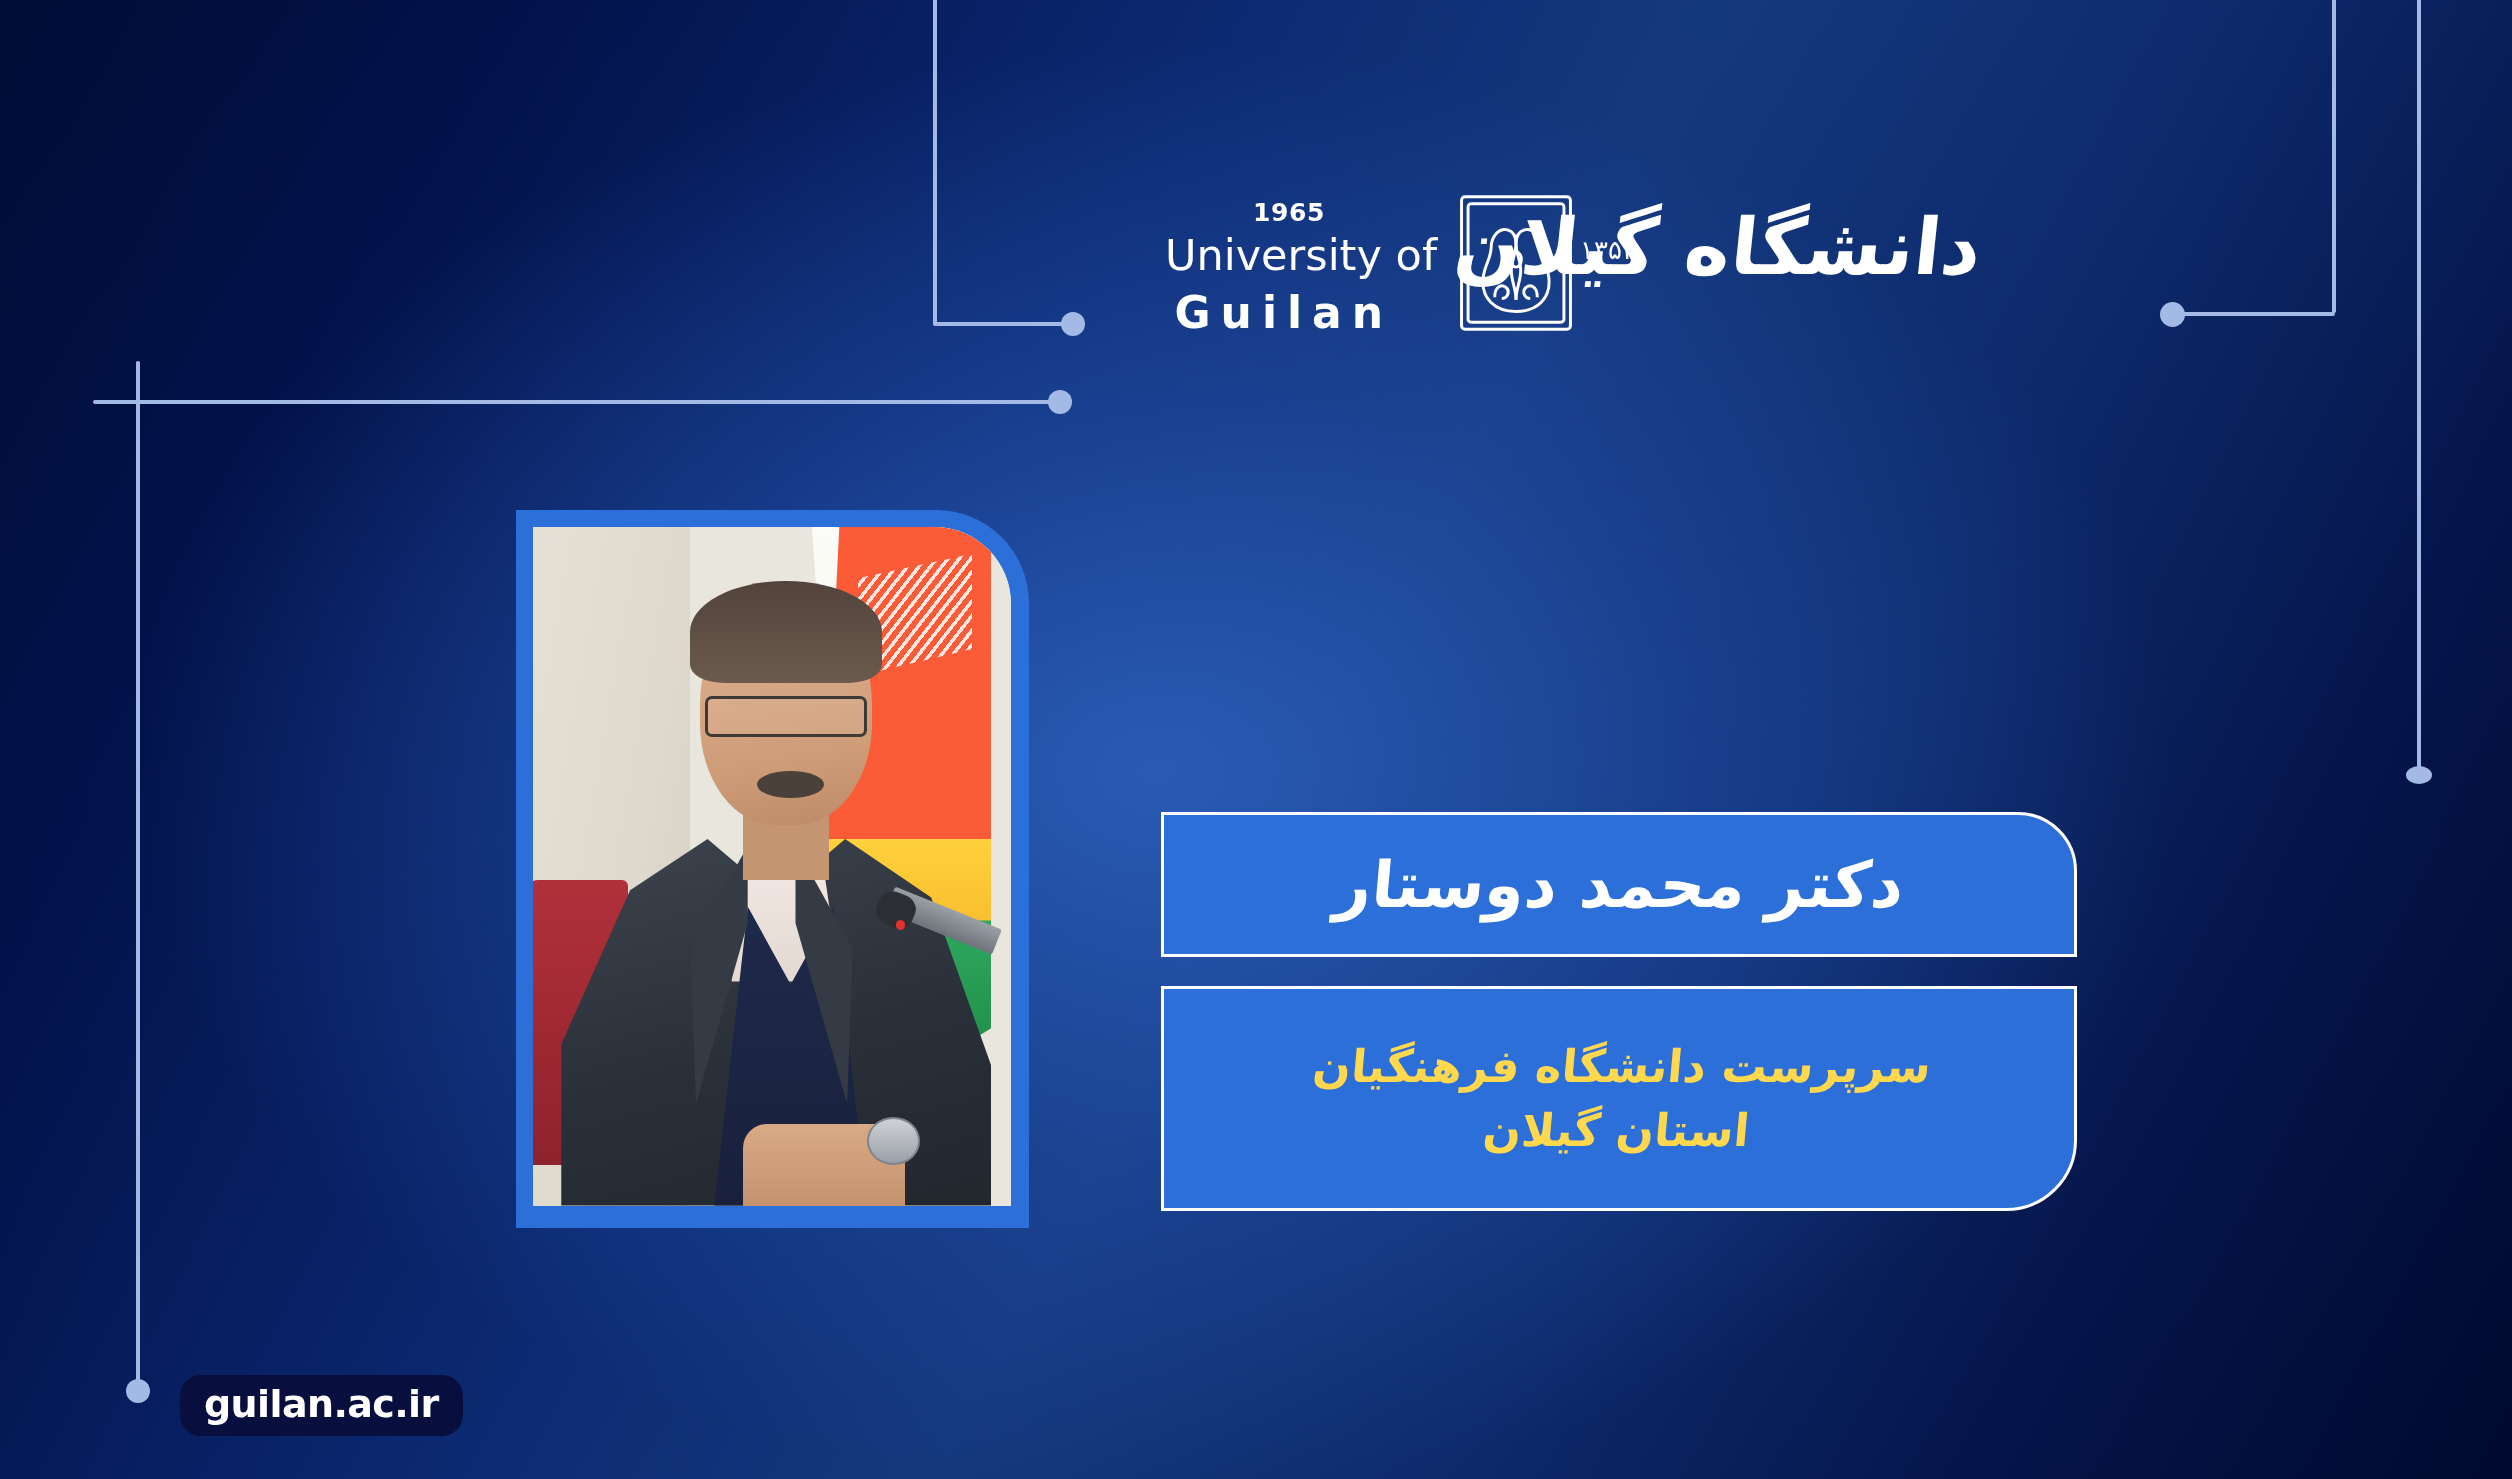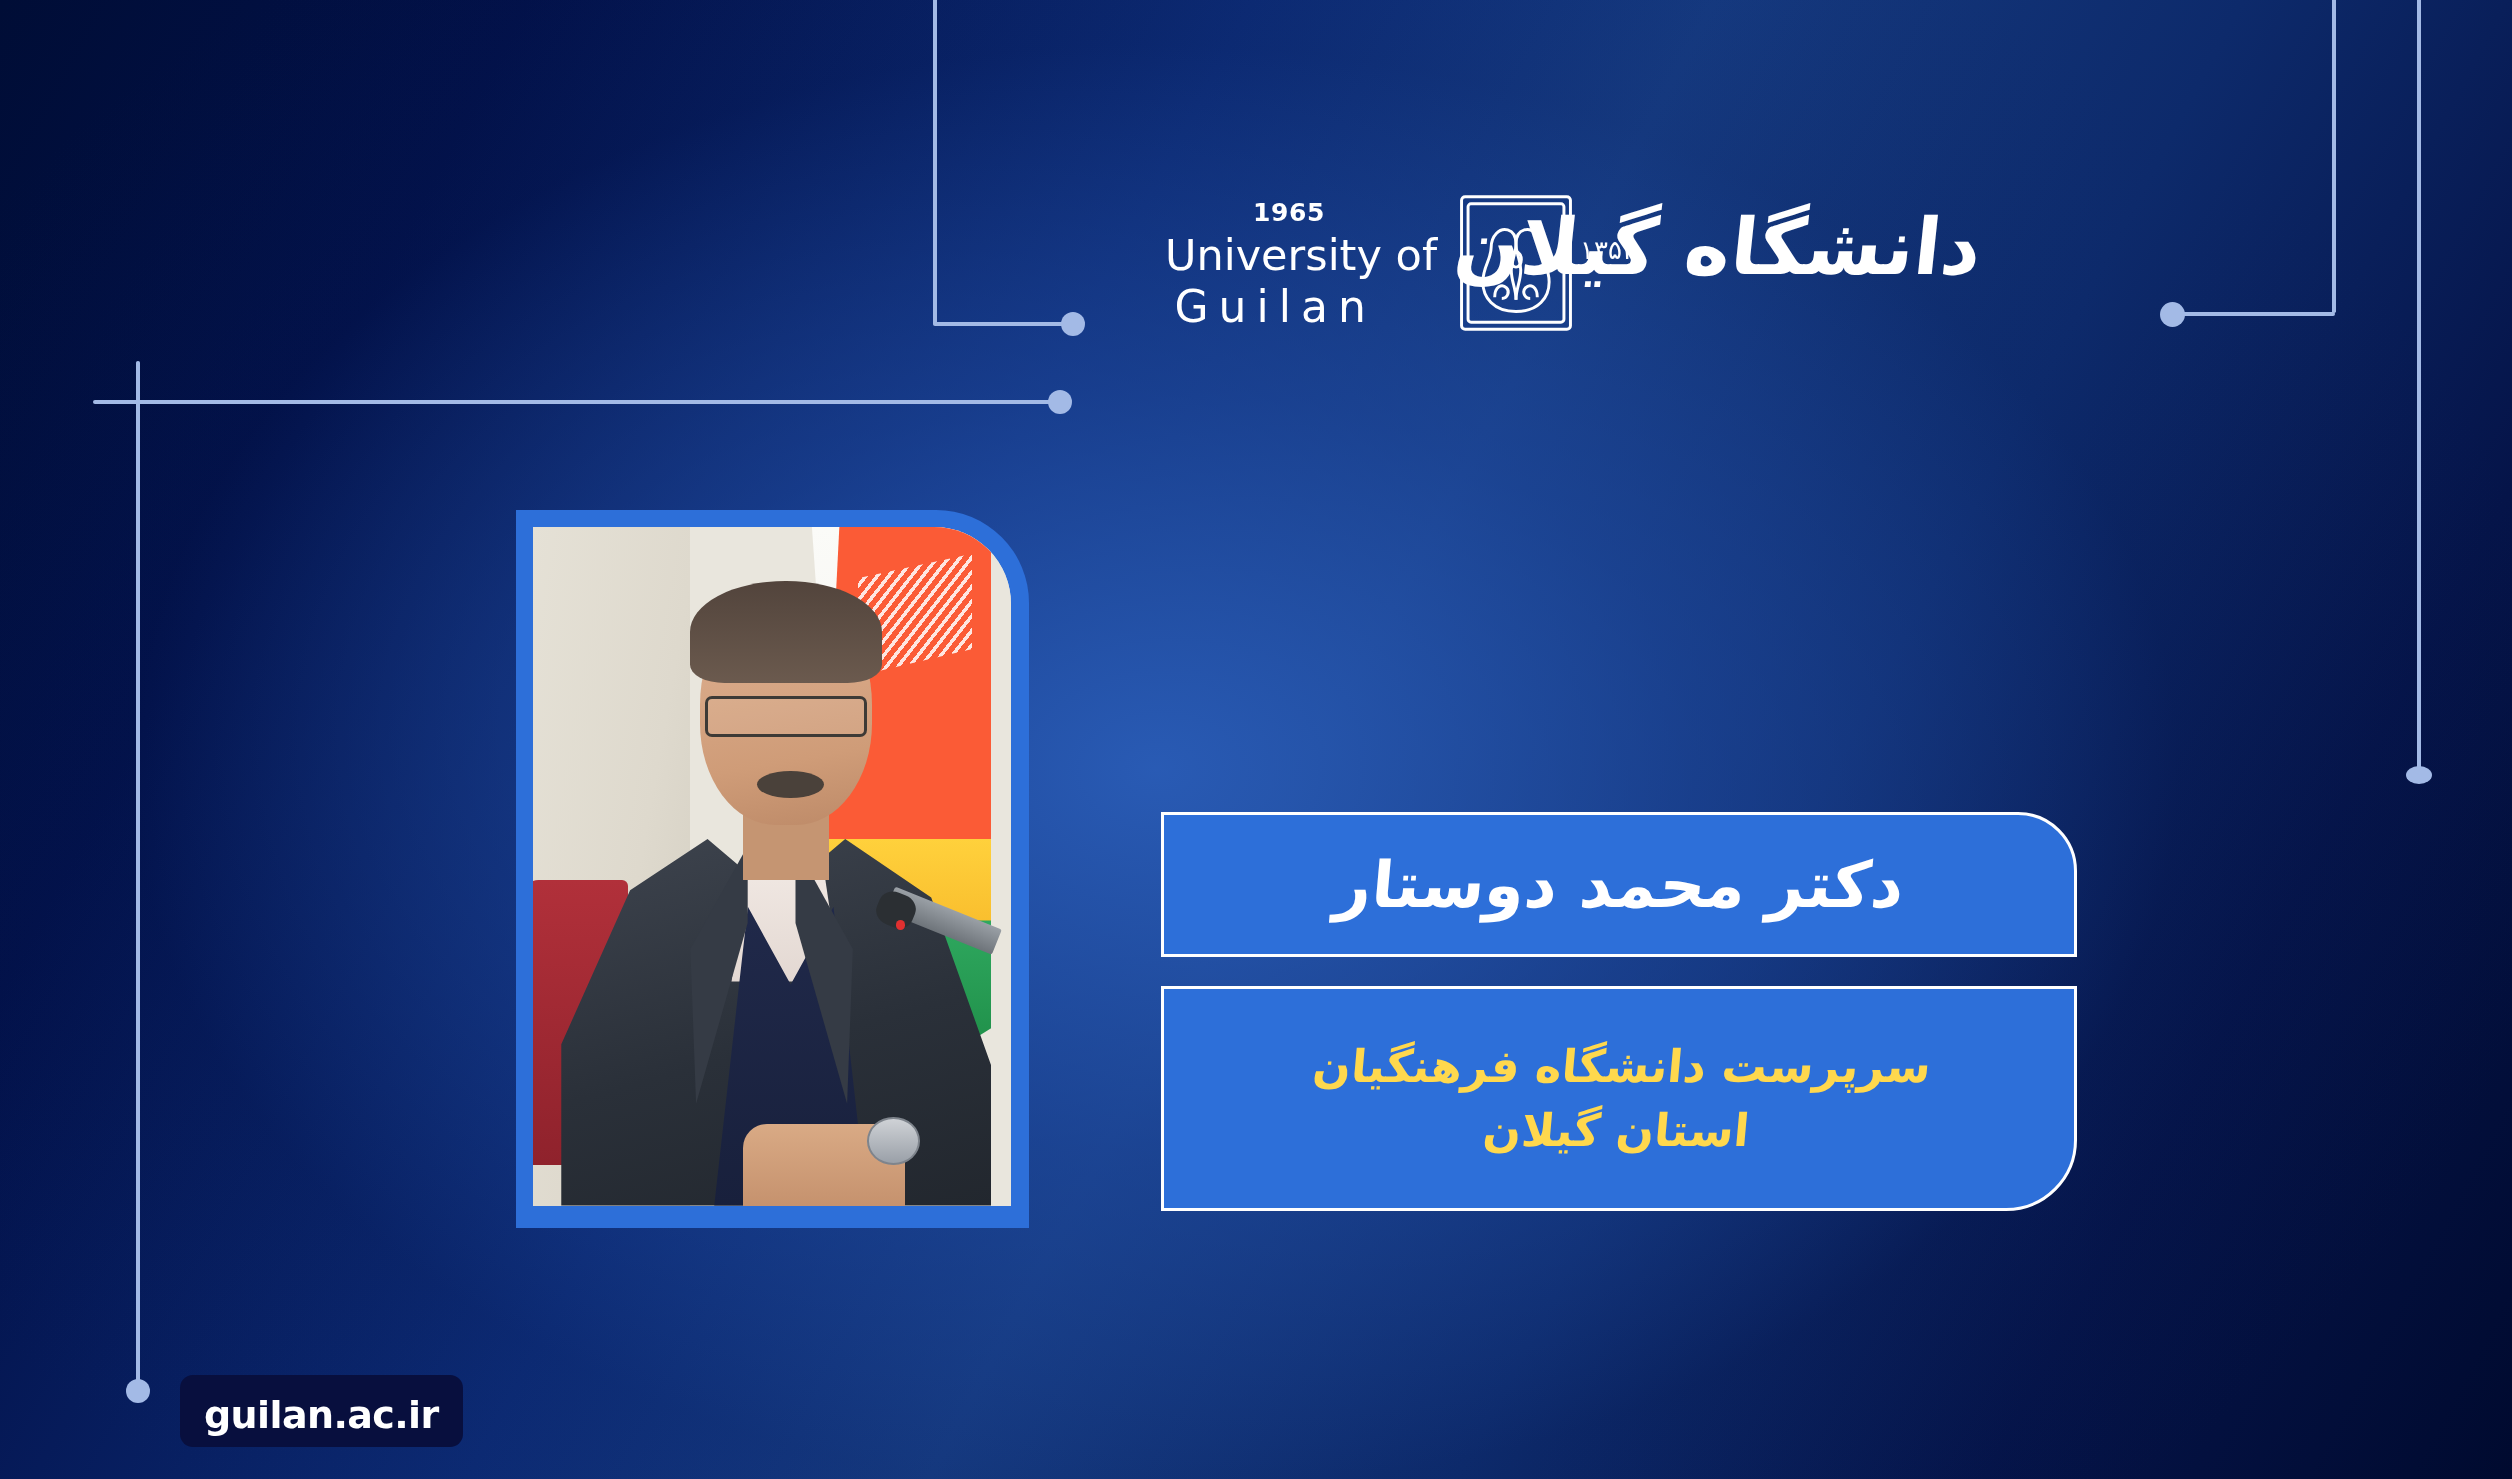--- a/index.html
+++ b/index.html
@@ -76,24 +76,24 @@
   }
   #logo-univ-of {
     font-size: 43px;
     font-weight: 400;
     display: block;
     margin-top: 9px;
     white-space: nowrap;
   }
   #logo-guilan {
     font-size: 44px;
-    font-weight: 400;
+    font-weight: 700;
     letter-spacing: 10px;
     display: block;
-    margin-top: 8px;
+    margin-top: 14px;
     padding-left: 9.5px;
   }
   #logo-emblem {
     position: absolute;
     left: 299px;
     top: 3.5px;
     width: 116px;
     height: 140px;
   }
   #logo-year-fa {
@@ -288,23 +288,23 @@
     text-align: center;
     white-space: pre-line;
     transform: skewX(-5deg);
   }
 
   
   #url-badge {
     position: absolute;
     left: 180px;
     top: 1375px;
-    padding: 21px 24px 13px 24px;
+    padding: 10px 24px 13px 24px;
     background: #080f3e;
-    border-radius: 13px;
+    border-radius: 21px;
     color: #ffffff;
     font-size: 38px;
     font-weight: 700;
     letter-spacing: -0.6px;
     line-height: 1;
     font-family: "DejaVu Sans", "Liberation Sans", sans-serif;
   }
 </style>
 </head>
 <body>

